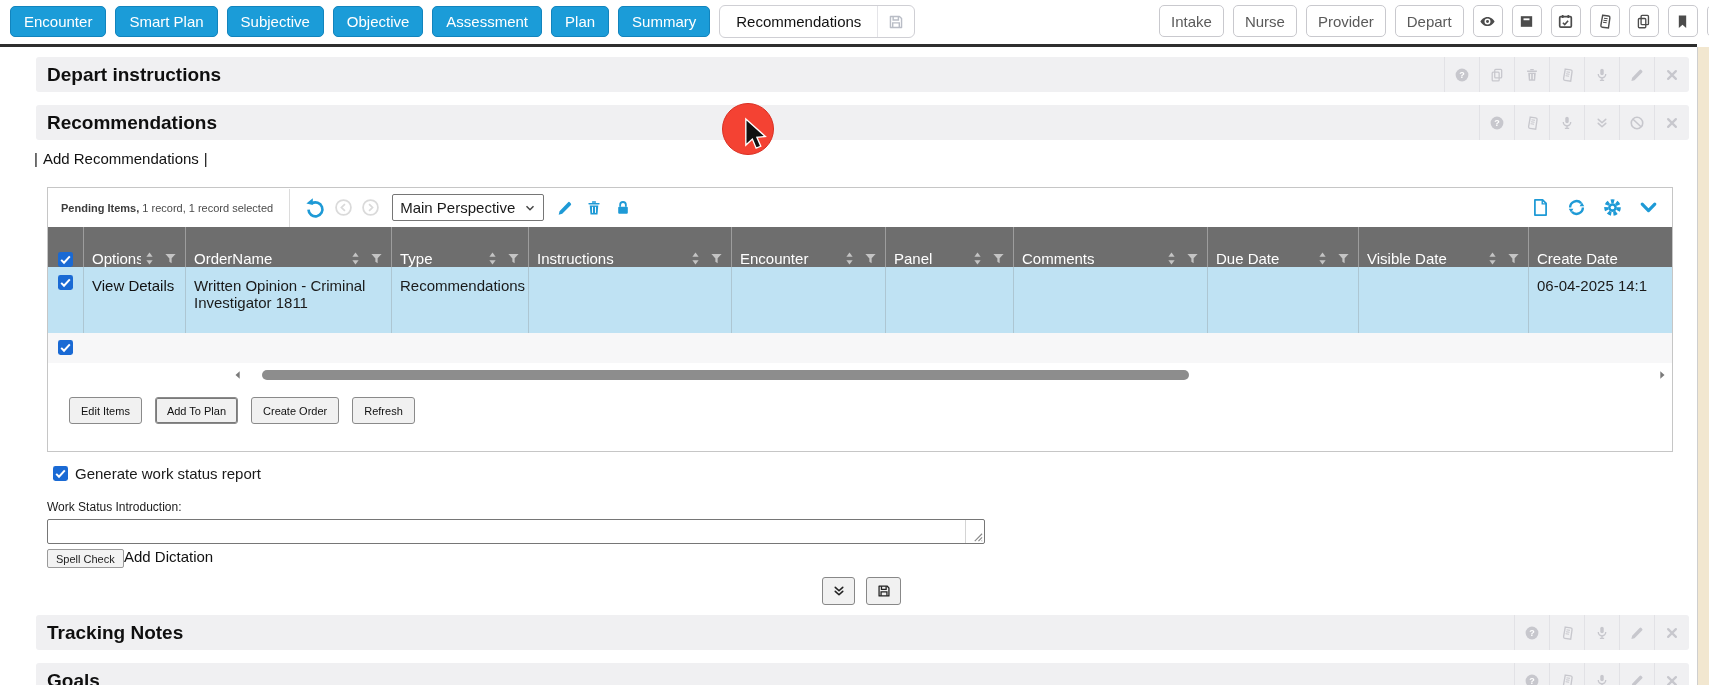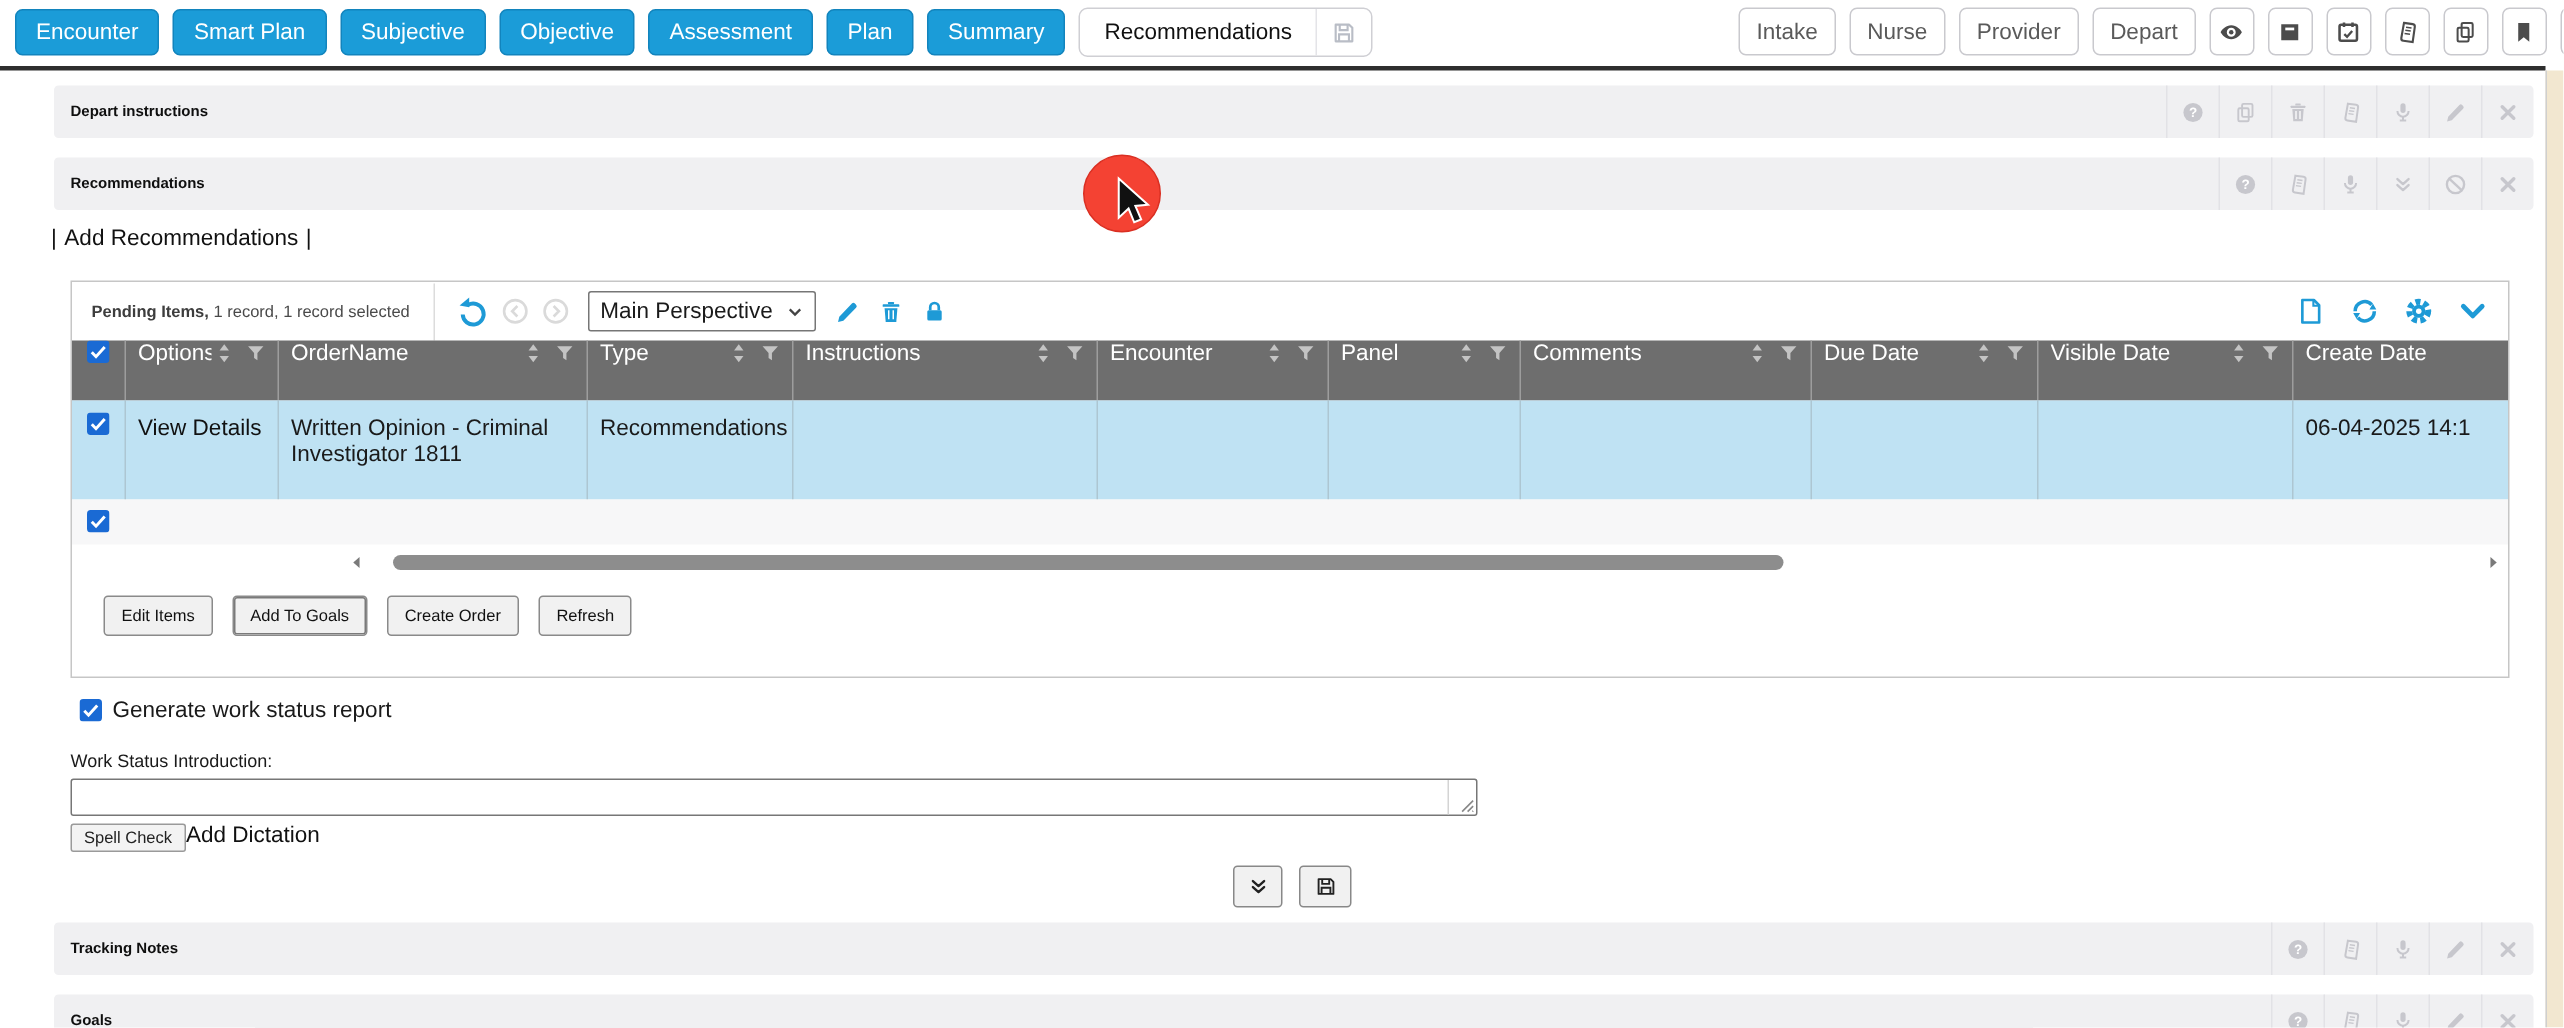--- a/index.html
+++ b/index.html
@@ -33,21 +33,21 @@
     color:#4c4c4c;display:inline-flex;align-items:center;justify-content:center}
   .tb-icon svg{width:17px;height:17px}
 
   .dark-line{position:absolute;left:0;top:44px;width:1697px;height:3px;background:#2e2e2e}
   .tan-strip{position:absolute;left:1697px;top:47px;width:12px;height:638px;
     background:#f2e7d0;border-left:1px solid #cfcfcf}
 
   
   .sec{position:absolute;left:36px;width:1653px;height:35px;background:#f0f0f2;
     border-radius:3px;display:flex;align-items:center}
-  .sec-title{margin-left:11px;font-size:10px;font-weight:bold;color:#0f0f0f}
+  .sec-title{margin-left:11px;font-size:19px;font-weight:bold;color:#0f0f0f}
   .sec-icons{margin-left:auto;display:flex;height:100%}
   .sic{width:35px;height:100%;display:inline-flex;align-items:center;justify-content:center;
     color:#c7c7cd;border-left:1px solid #e2e2e6;cursor:pointer}
   .sic svg{width:16px;height:16px}
 
   
   .red-circle{position:absolute;left:722px;top:103px;width:52px;height:52px;border-radius:50%;
     background:#f4423384;background:#f44233;border:1px solid #da2f22}
   .cursor{position:absolute;left:741px;top:117px;width:27px;height:35px;pointer-events:none}
   .red-rect{position:absolute;border:3px solid var(--annotation-red);border-radius:2px}
@@ -71,21 +71,21 @@
   .gt-select .chev{width:12px;height:12px;color:#444}
   .gt-edit-icons{display:flex;gap:11px;margin-left:12px;color:var(--toolbar-icon-blue)}
   .gt-edit-icons .ic{width:18px;height:18px;cursor:pointer;color:var(--toolbar-icon-blue)}
   .gt-right{margin-left:auto;margin-right:13px;display:flex;gap:15px;align-items:center}
   .gt-right .gt-icon{width:21px;height:21px;color:var(--toolbar-icon-blue);cursor:pointer;
     display:inline-flex;align-items:center;justify-content:center}
   .gt-right .gt-icon svg{width:100%;height:100%}
 
   .grid-header{position:absolute;left:0;top:39px;width:1624px;height:40px;
     background:var(--grid-header-gray);display:flex;color:#fff;font-size:15px}
-  .gh-cell{height:100%;display:flex;align-items:flex-start;border-right:1px solid #9d9d9d;
+  .gh-cell{height:100%;display:flex;align-items:flex-end;border-right:1px solid #9d9d9d;
     padding-left:8px;cursor:pointer}
   .gh-cell:last-child{border-right:none}
   .gh-label{flex:1;white-space:nowrap;overflow:hidden}
   .gh-ctrls{display:flex;align-items:center;gap:5px;padding-right:7px;color:#c4c4c4}
   .gh-ctrls .s{width:17px;height:17px}
   .gh-ctrls .f{width:15px;height:15px}
   .cbcol{width:36px;justify-content:center;padding-left:0}
   .cbx{width:15px;height:15px;display:inline-flex;cursor:pointer}
 
   .grid-row{position:absolute;left:0;top:79px;width:1624px;height:66px;
@@ -586,21 +586,21 @@
     </span>
   <div class="hsb-thumb"></div>
   <span class="hsb-arrow ic" style="left:1608px;top:181px">
       <svg viewBox="0 0 24 24">
         <path d="M8.6 4.6L17 12l-8.4 7.4z" fill="currentColor"></path>
       </svg>
     </span>
 
   <div class="grid-btns">
     <button class="gbtn">Edit Items</button>
-    <button class="gbtn default">Add To Goals</button>
+    <button class="gbtn default">Add To Plan</button>
     <button class="gbtn">Create Order</button>
     <button class="gbtn">Refresh</button>
   </div>
 </div>
 
 <div class="gen-row">
   <span class="cbx">
       <svg viewBox="0 0 16 16">
         <rect width="16" height="16" rx="2.6" fill="#1a6ad4"></rect>
         <path d="M3.4 8.4l3 3.1 6.2-6.9" fill="none" stroke="#fff" stroke-width="2.1"></path>

